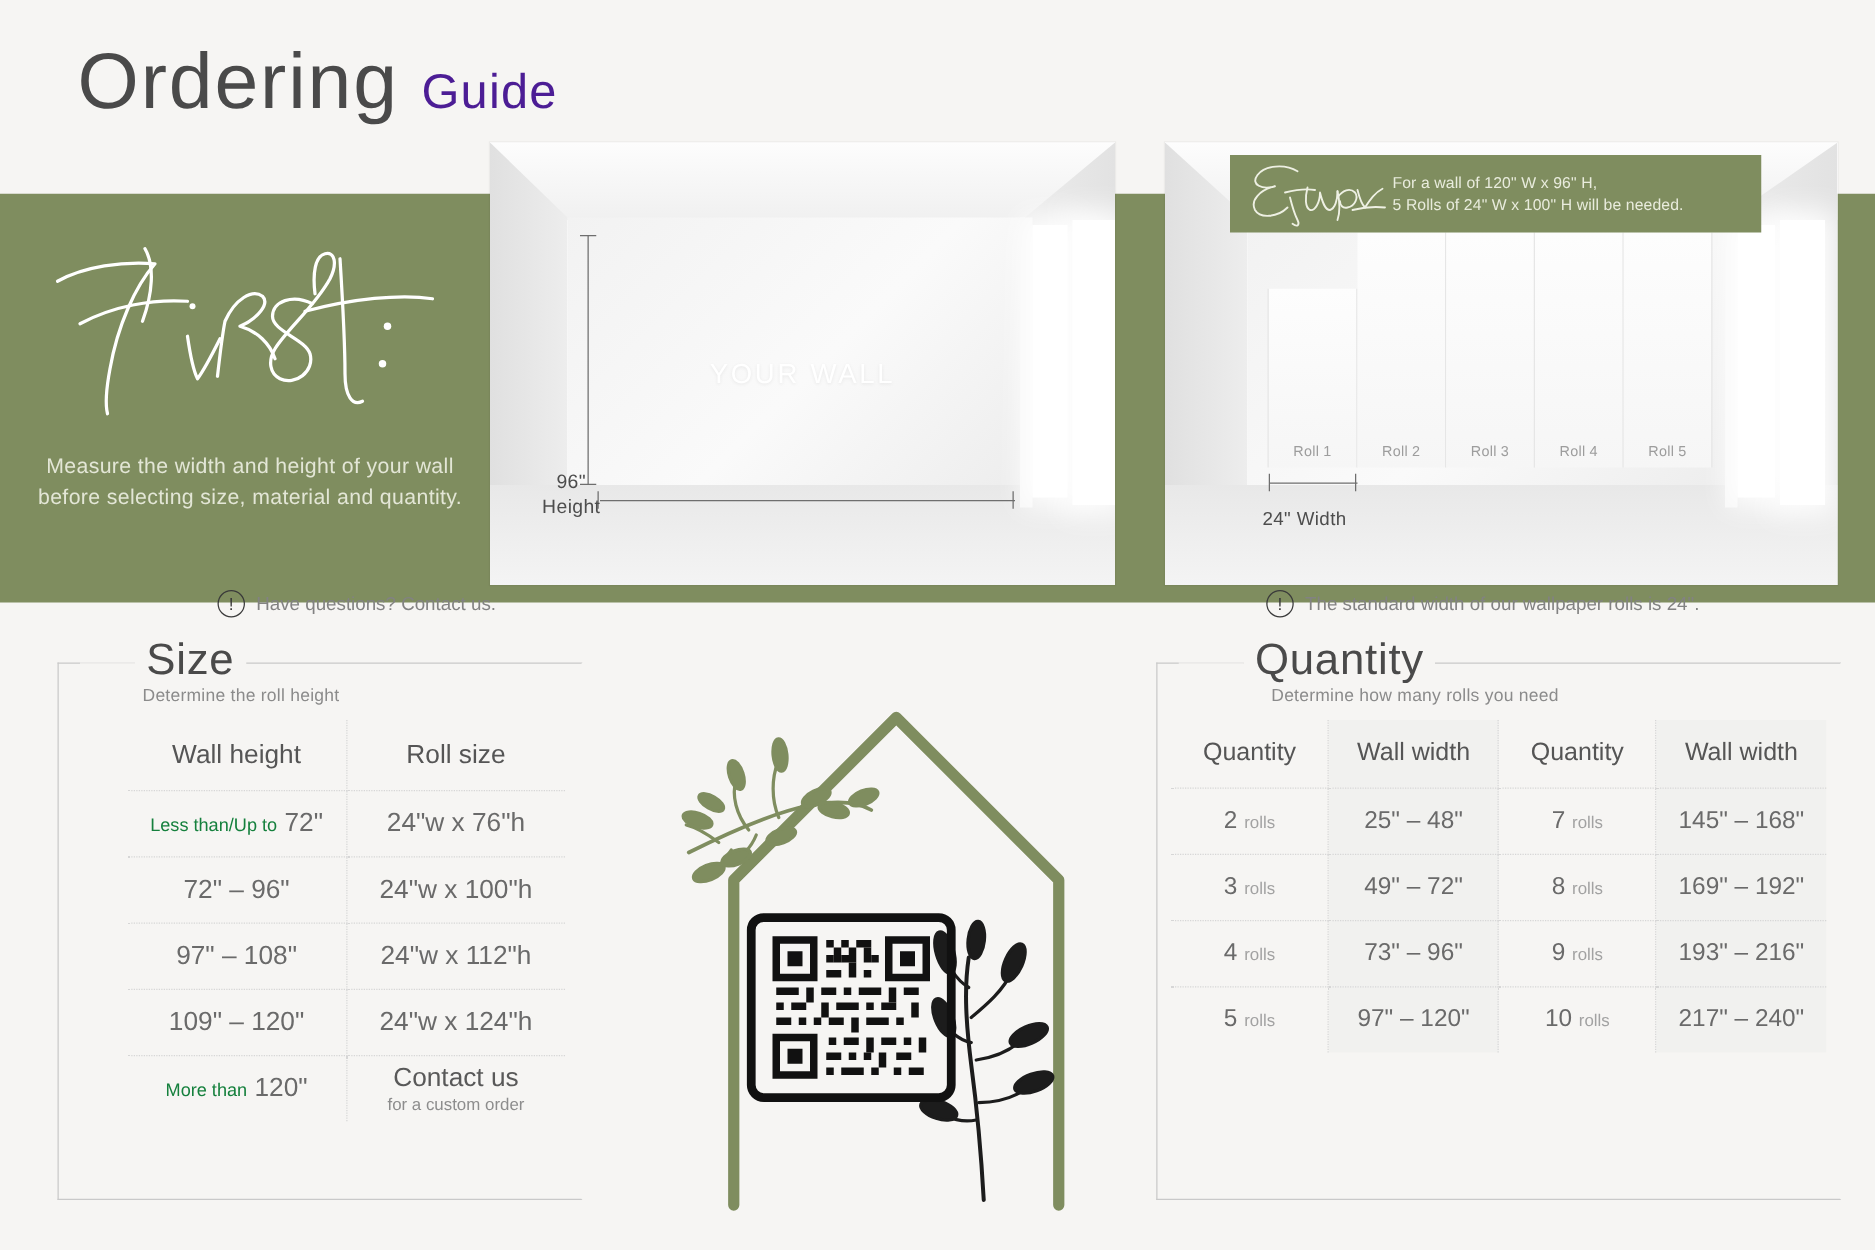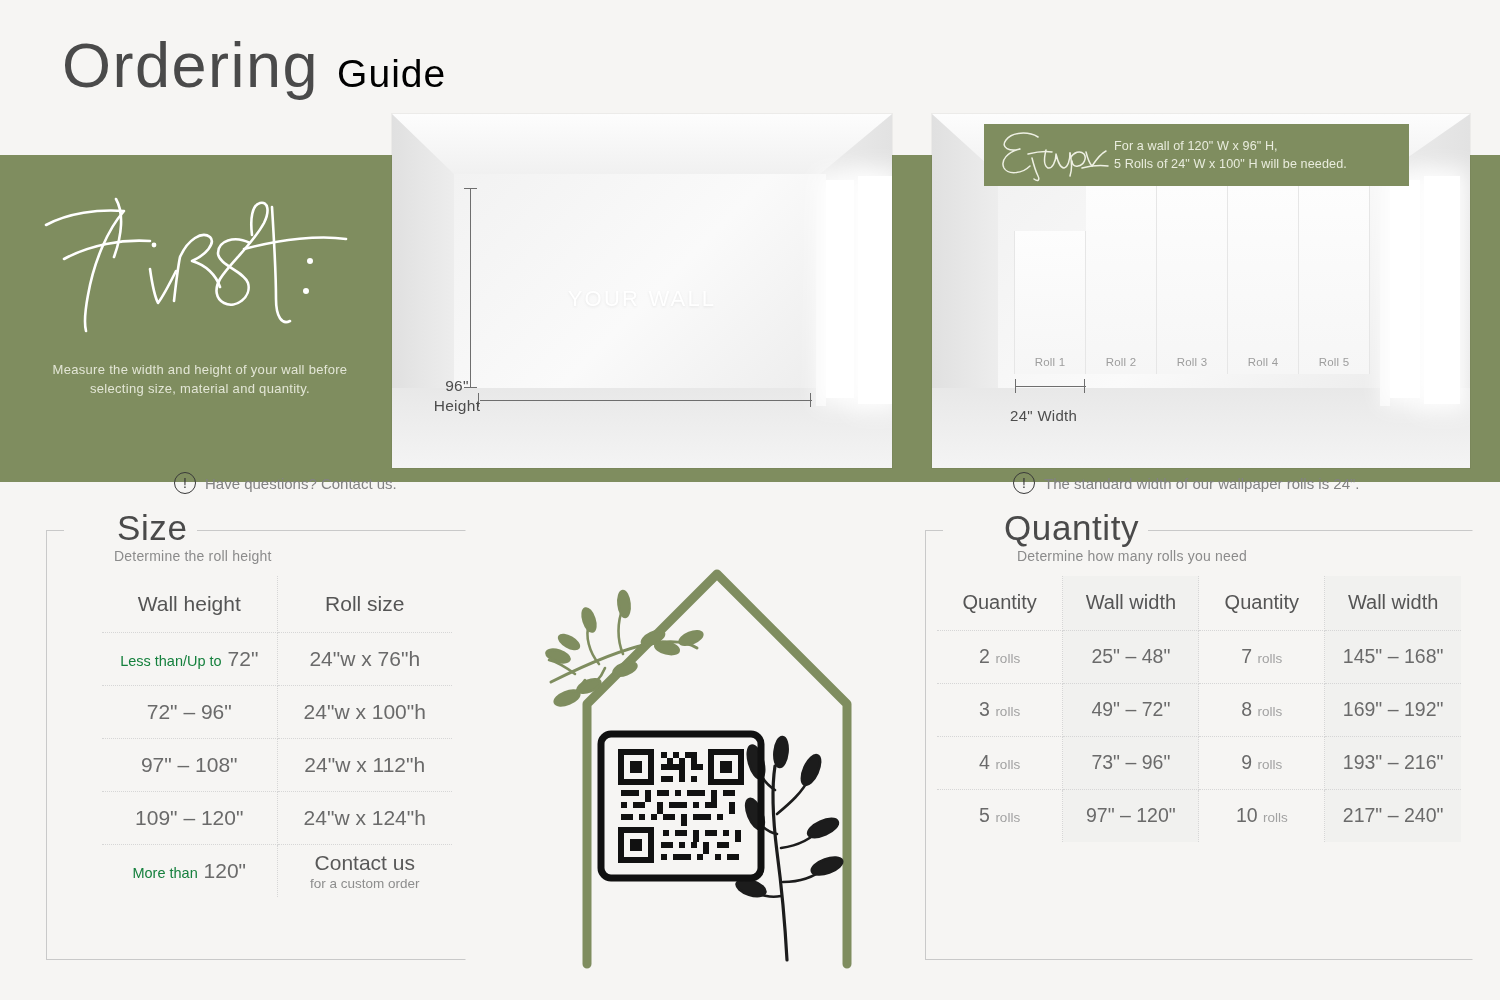--- a/index.html
+++ b/index.html
@@ -11,39 +11,39 @@
   }
   #page { position: relative; width: 1500px; height: 716px; background: #f6f5f3; }
 
   
   .header { position: absolute; left: 62px; top: 34px; display: flex; align-items: baseline; }
   .header .h-main {
     font-size: 63px; font-weight: 300; color: #4a4a4a;
     letter-spacing: 1.5px; line-height: 1;
   }
   .header .h-sub {
-    font-size: 39px; font-weight: 300; color: #000000;
+    font-size: 39px; font-weight: 300; color: #4c1d95;
     letter-spacing: 1px; margin-left: 18px; line-height: 1;
   }
 
   
   .green-band {
     position: absolute; left: 0; top: 155px; width: 1500px; height: 327px;
     background: #7f8d5f;
   }
 
   
   .first-block { position: absolute; left: 0; top: 155px; width: 392px; height: 327px; }
   .script-first {
     position: absolute; left: 38px; top: 28px; width: 330px; height: 160px;
   }
   .first-desc {
     position: absolute; left: 30px; top: 205px; width: 340px;
     text-align: center; color: #e3e6d6;
-    font-size: 13px; font-weight: 300; line-height: 1.48;
+    font-size: 17px; font-weight: 300; line-height: 1.48;
     letter-spacing: 0.3px;
   }
 
   
   .wall-card {
     position: absolute; top: 114px; height: 354px;
     background: #ffffff; overflow: hidden;
     box-shadow: 0 0 0 1px rgba(0,0,0,0.04);
   }
   .wall-a { left: 392px; width: 500px; }

